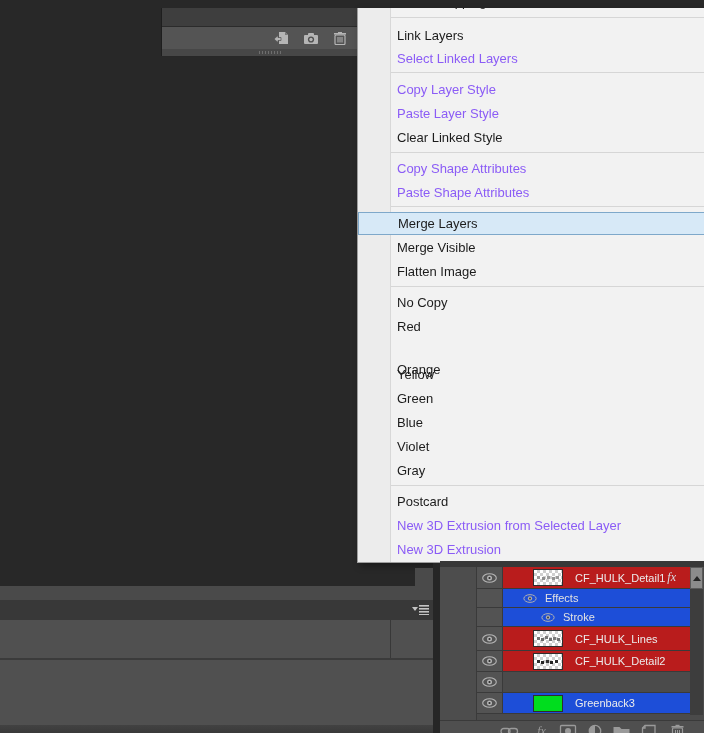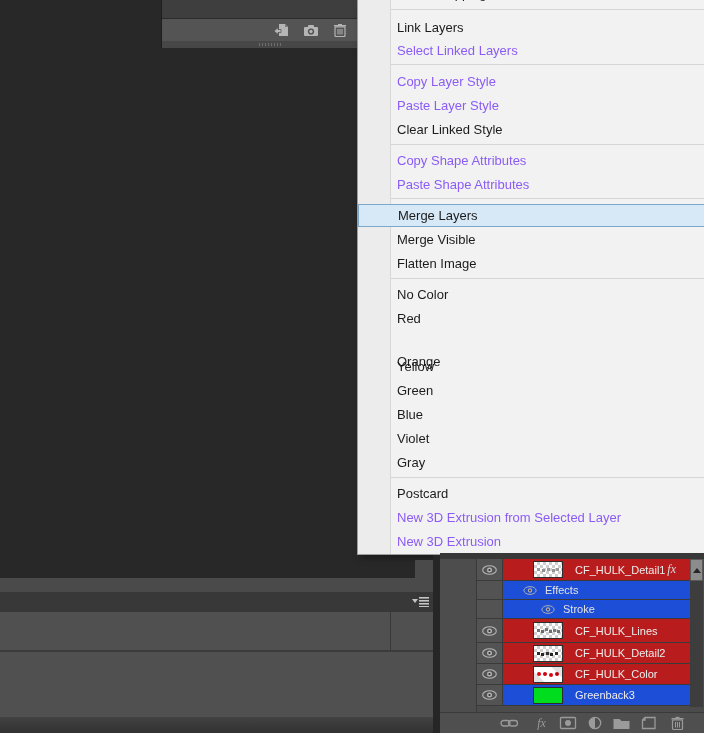--- a/index.html
+++ b/index.html
@@ -1,19 +1,19 @@
 <!DOCTYPE html>
 <html><head>
 <meta charset="utf-8">
 <style>
   html,body{margin:0;padding:0;}
   body{width:704px;height:733px;position:relative;overflow:hidden;
        background:#282828;font-family:"Liberation Sans",sans-serif;
        -webkit-font-smoothing:antialiased;}
-  .abs{position:absolute;}
+  .abs{position:absolute;margin-top:8px;}
 
   
   #canvas-area{left:0;top:0;width:704px;height:733px;background:#282828;}
 
   
   #history-panel{left:161px;top:0;width:196px;height:48px;border-left:1px solid #1e1e1e;}
   .hp-top{position:absolute;left:0;top:0;right:0;height:18px;background:#3e3e3e;}
   .hp-toolbar{position:absolute;left:0;top:18px;right:0;height:22px;background:#545454;
               border-top:1px solid #2b2b2b;border-bottom:1px solid #2b2b2b;}
   .hp-ic{position:absolute;top:4px;width:16px;height:14px;}
@@ -143,21 +143,21 @@
 
   <div class="mi dis" style="top:149px">Copy Shape Attributes</div>
   <div class="mi dis" style="top:173px">Paste Shape Attributes</div>
   <div class="msep" style="top:198px"></div>
 
   <div class="mi hl" style="top:204px">Merge Layers</div>
   <div class="mi" style="top:228px">Merge Visible</div>
   <div class="mi" style="top:252px">Flatten Image</div>
   <div class="msep" style="top:278px"></div>
 
-  <div class="mi" style="top:283px">No Color</div>
+  <div class="mi" style="top:283px">No Copy</div>
   <div class="mi" style="top:307px">Red</div>
   <div class="mi" style="top:350px">Orange</div>
   <div class="mi" style="top:355px">Yellow</div>
   <div class="mi" style="top:403px">Blue</div>
   <div class="mi" style="top:379px">Green</div>
   <div class="mi" style="top:427px">Violet</div>
   <div class="mi" style="top:451px">Gray</div>
   <div class="msep" style="top:477px"></div>
 
   <div class="mi" style="top:482px">Postcard</div>
@@ -268,24 +268,20 @@
     </div>
 
     <div class="lrow" style="height:21px">
       <div class="eyec">
         <svg class="eye-svg" width="15" height="10" viewBox="0 0 15 10">
           <ellipse cx="7.5" cy="5" rx="6.8" ry="4.3" fill="none" stroke="#b5b5b5" stroke-width="1.1"></ellipse>
           <circle cx="7.5" cy="5" r="2.5" fill="#b5b5b5"></circle>
             <circle cx="7.5" cy="5" r="1.1" fill="#2f2f2f"></circle>
         </svg>
       </div>
-      <div class="rc sel">
-        <span class="thumb th-color"></span>
-        <span class="lname">CF_HULK_Color</span>
-      </div>
     </div>
 
     <div class="lrow" style="height:21px">
       <div class="eyec">
         <svg class="eye-svg" width="15" height="10" viewBox="0 0 15 10">
           <ellipse cx="7.5" cy="5" rx="6.8" ry="4.3" fill="none" stroke="#b5b5b5" stroke-width="1.1"></ellipse>
           <circle cx="7.5" cy="5" r="2.5" fill="#b5b5b5"></circle>
             <circle cx="7.5" cy="5" r="1.1" fill="#2f2f2f"></circle>
         </svg>
       </div>

